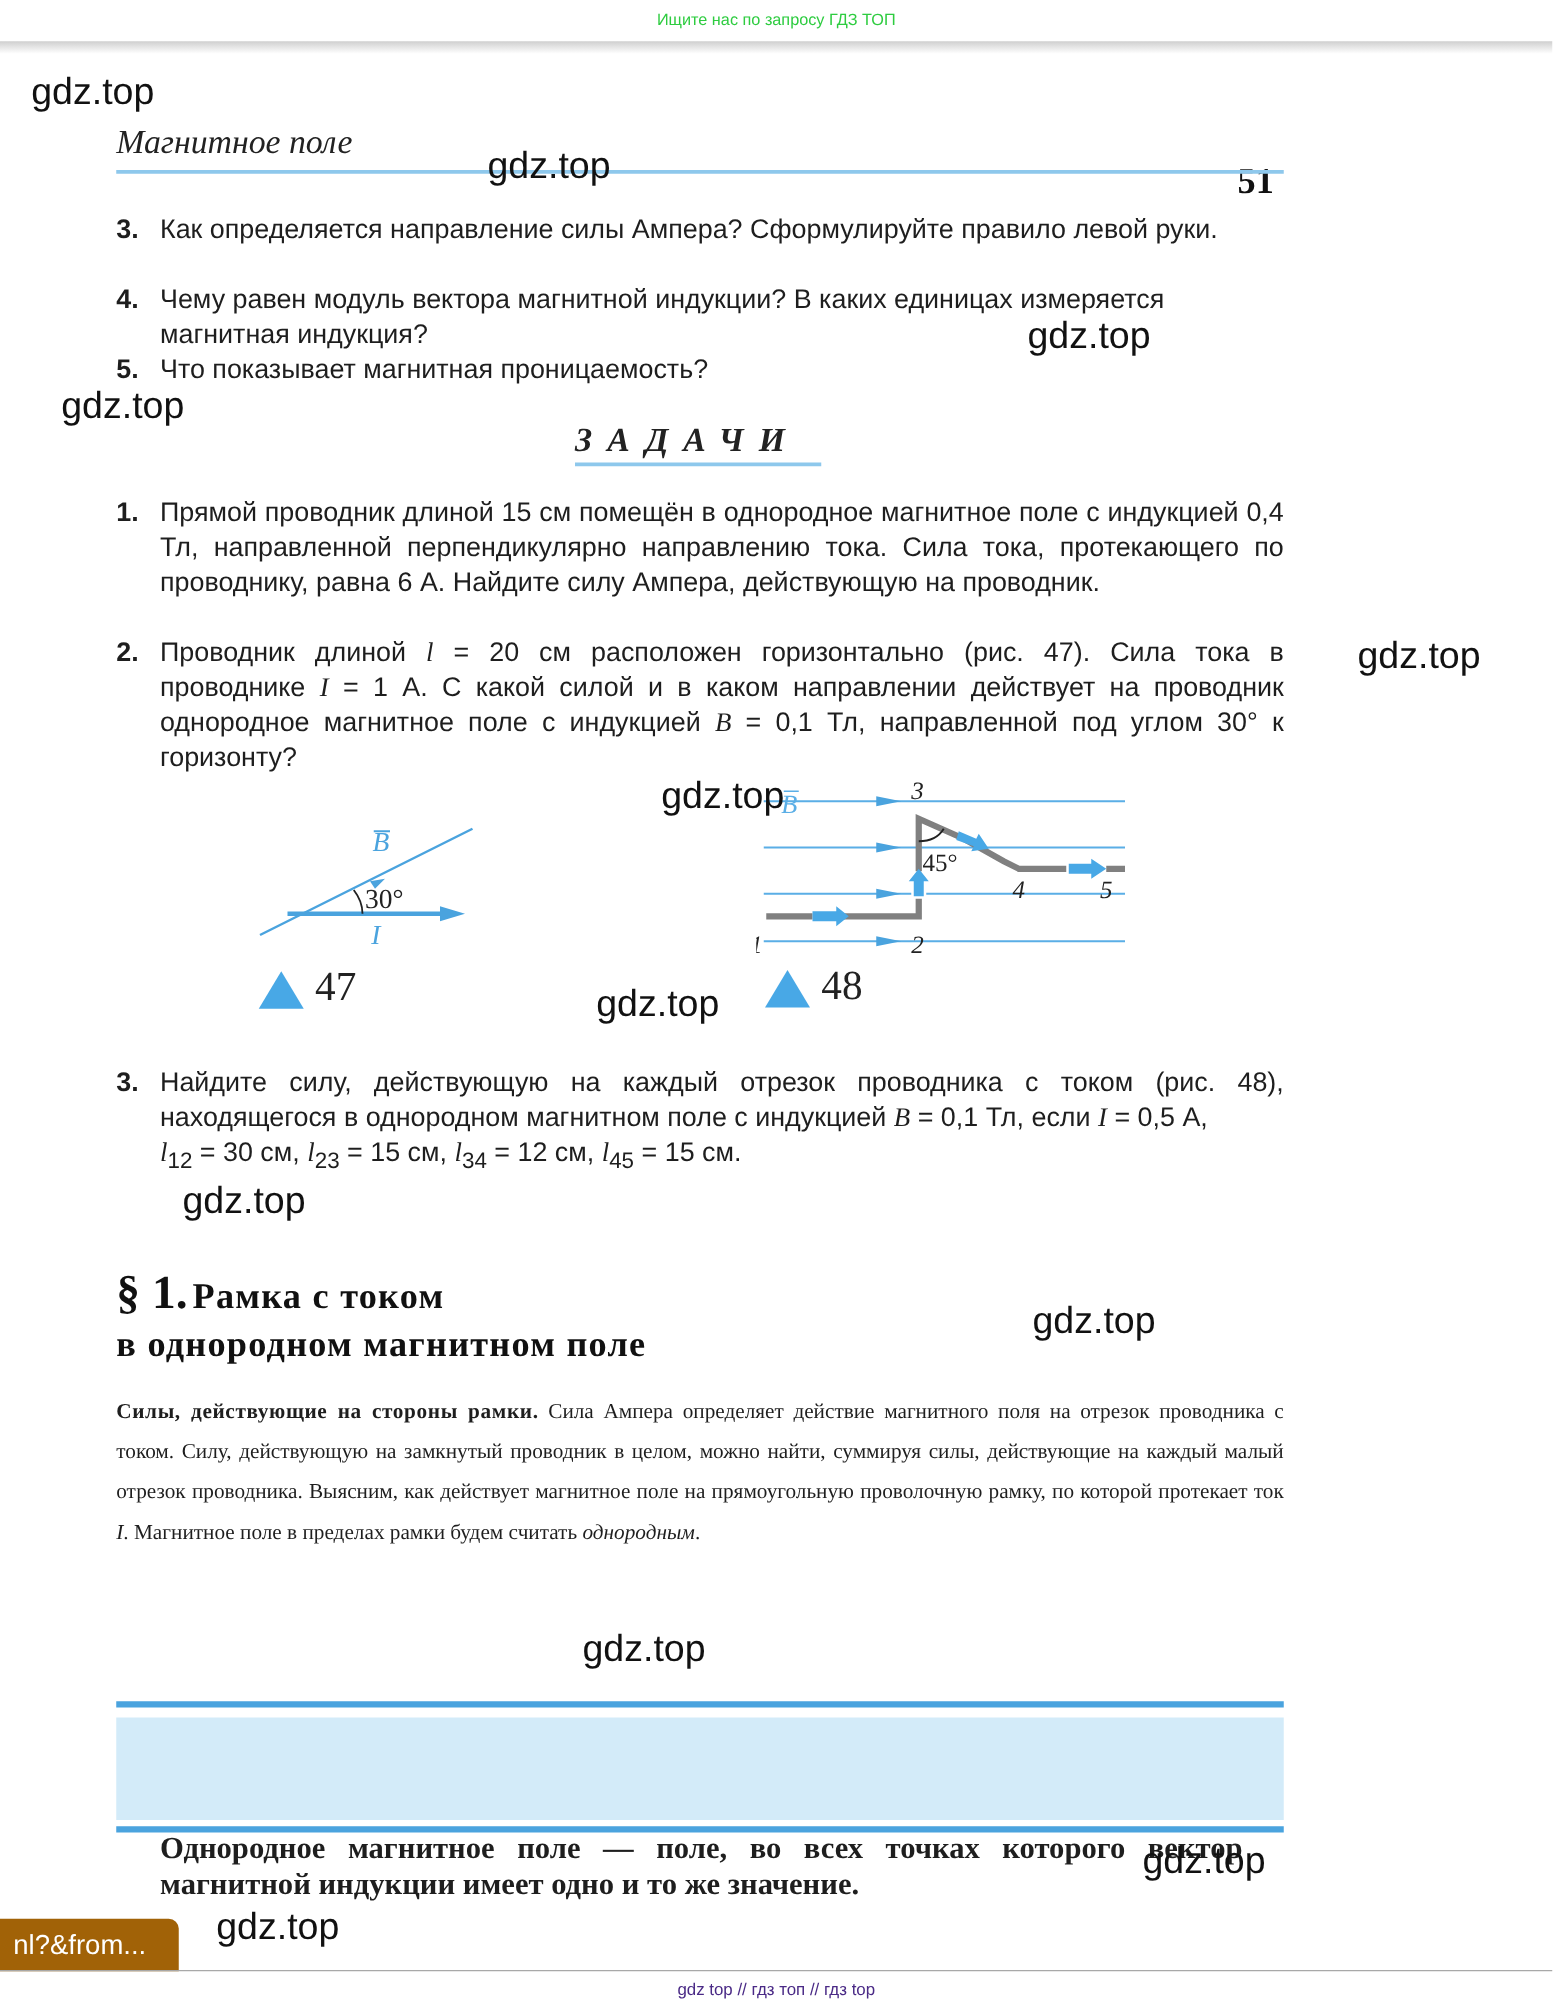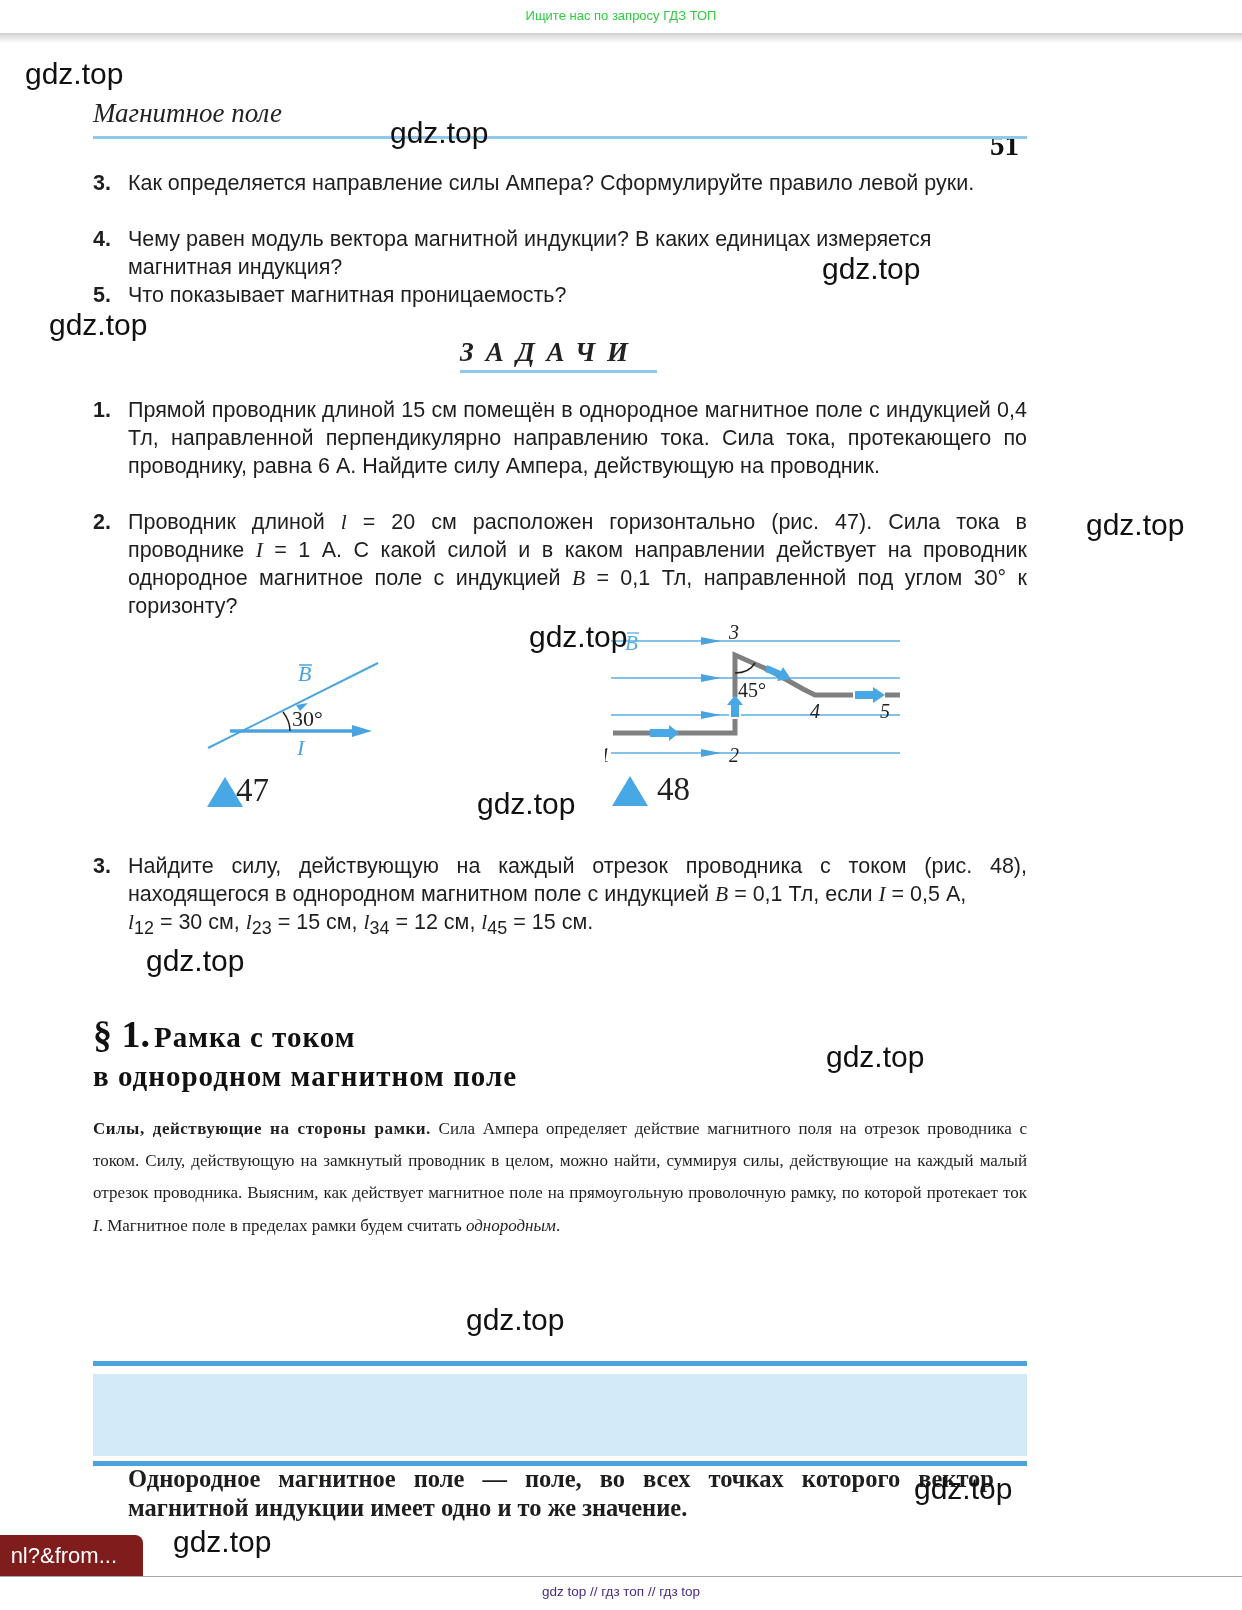--- a/index.html
+++ b/index.html
@@ -22,21 +22,21 @@
   .sec-title{position:absolute;left:93px;top:1012px;font-family:"Liberation Serif",serif;font-weight:bold;color:#111;}
   .sec-title .big{font-size:38px;}
   .sec-title .mid{font-size:29px;letter-spacing:1px;}
   .sec-sub{position:absolute;left:93px;top:1060px;font-family:"Liberation Serif",serif;font-weight:bold;font-size:29px;letter-spacing:1px;color:#111;}
   .body-par{position:absolute;left:93px;top:1113px;width:934px;font-family:"Liberation Serif",serif;font-size:17px;line-height:32.2px;text-align:justify;color:#1e1e1e;}
   .body-par b{letter-spacing:.5px;}
   .def-top{position:absolute;left:93px;top:1361px;width:934px;height:5px;background:#4aa3de;}
   .def-box{position:absolute;left:93px;top:1374px;width:934px;height:82px;background:#d3ebf9;}
   .def-text{position:absolute;left:128px;top:1464px;width:866px;font-family:"Liberation Serif",serif;font-weight:bold;font-size:24.5px;line-height:29px;color:#1e1e1e;text-align:justify;}
   .def-bot{position:absolute;left:93px;top:1461px;width:934px;height:5px;background:#4aa3de;}
-  .url-pill{position:absolute;left:0;top:1535px;width:143px;height:42px;background:#7f1d1d;border-radius:0 8px 0 0;color:#fff;font-size:22px;line-height:42px;}
+  .url-pill{position:absolute;left:0;top:1535px;width:143px;height:42px;background:#a16207;border-radius:0 8px 0 0;color:#fff;font-size:22px;line-height:42px;}
   .url-pill span{position:absolute;right:26px;}
   .bottom-rule{position:absolute;left:0;top:1576px;width:1242px;height:1px;background:#a8a8a8;}
   .footer{position:absolute;left:0;top:1584px;width:1242px;text-align:center;font-size:13.5px;color:#4a2a86;}
   svg text{font-family:"Liberation Serif",serif;}
 </style>
 </head>
 <body>
 
 <div class="topbar"><span>Ищите нас по запросу ГДЗ ТОП</span></div>
 <div class="topbar-shadow"></div>
@@ -75,21 +75,21 @@
   <polygon points="108,48 100,56 96,50" fill="#4aa3de"></polygon>
   <line x1="30" y1="76" x2="162" y2="76" stroke="#4aa3de" stroke-width="3.5"></line>
   <polygon points="172,76 152,70 152,82" fill="#4aa3de"></polygon>
   <path d="M83,57 Q90,66 90,76" fill="none" stroke="#222" stroke-width="1.5"></path>
   <text x="98" y="26" font-size="22" font-style="italic" fill="#4aa3de">B</text>
   <line x1="99" y1="10" x2="112" y2="10" stroke="#4aa3de" stroke-width="1.5"></line>
   <text x="92" y="71" font-size="22" fill="#222">30°</text>
   <text x="97" y="100" font-size="22" font-style="italic" fill="#4aa3de">I</text>
 </svg>
 <div class="tri" style="left:207px;top:777px;"></div>
-<div class="fig-label" style="left:236px;top:772px;">47</div>
+<div class="fig-label" style="left:252px;top:772px;">47</div>
 
 <svg style="position:absolute;left:605px;top:625px;" width="300" height="140">
   <g stroke="#5aaee6" stroke-width="1.5">
     <line x1="6" y1="16" x2="295" y2="16"></line>
     <line x1="6" y1="53" x2="295" y2="53"></line>
     <line x1="6" y1="90" x2="295" y2="90"></line>
     <line x1="6" y1="128" x2="295" y2="128"></line>
   </g>
   <g fill="#4aa3de">
     <polygon points="116,16 96,12 96,20"></polygon>

